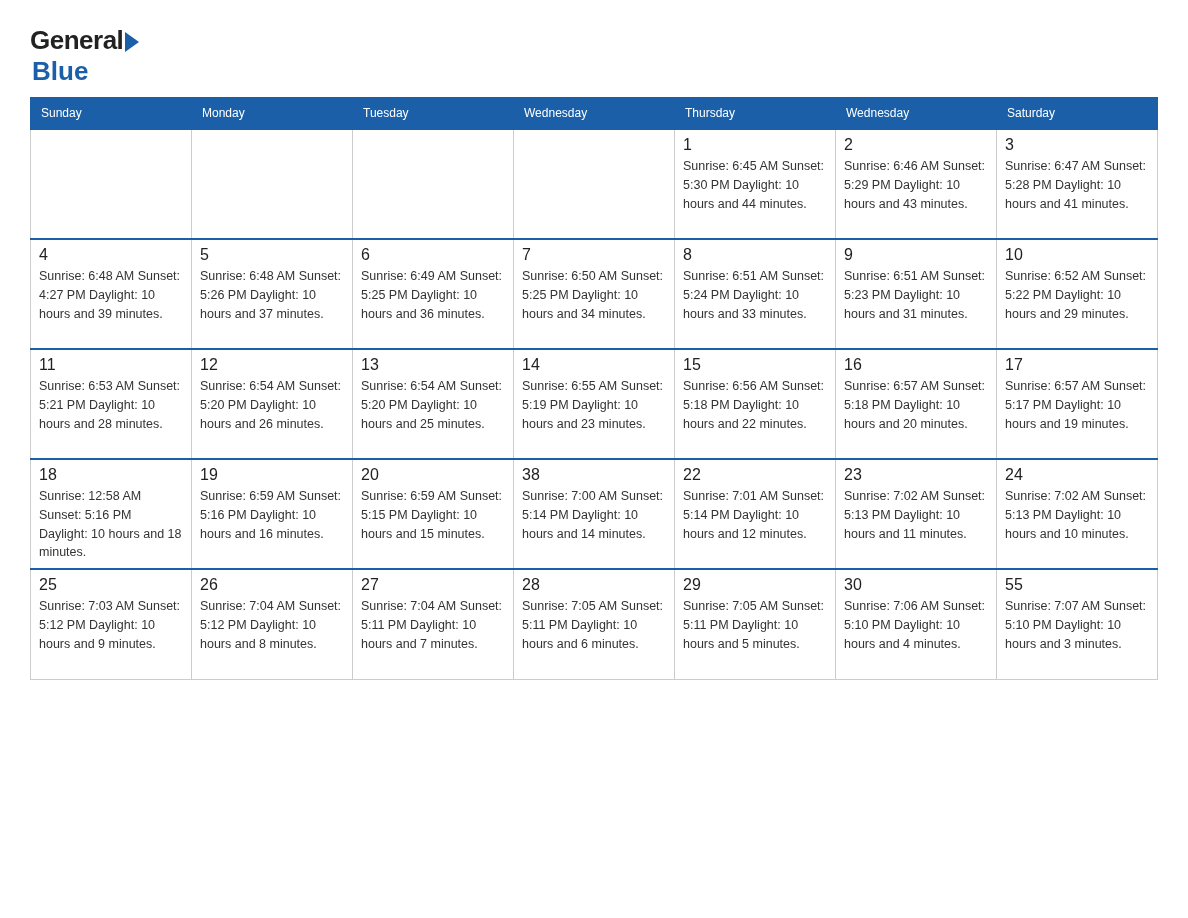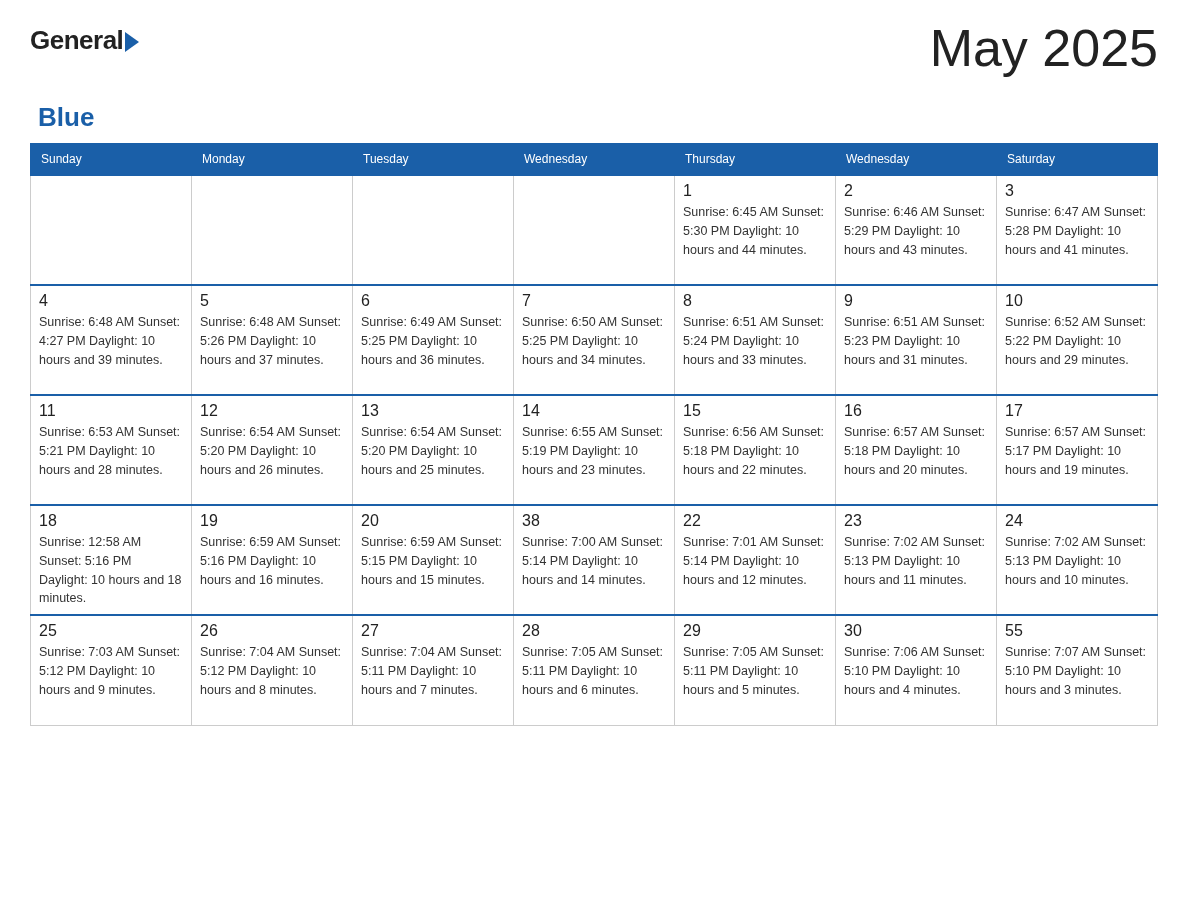--- a/index.html
+++ b/index.html
@@ -15,21 +15,20 @@
       display: flex;
       justify-content: space-between;
       align-items: flex-start;
       margin-bottom: 10px;
     }
     .logo {
       display: flex;
       flex-direction: column;
       align-items: flex-start;
       padding-top: 5px;
-      gap: 46px;
     }
     .logo-top {
       display: flex;
       align-items: center;
     }
     .logo-general {
       font-size: 26px;
       font-weight: bold;
       color: #222;
       letter-spacing: -0.5px;
@@ -40,21 +39,21 @@
       border-left: 14px solid #1a5fa8;
       border-top: 10px solid transparent;
       border-bottom: 10px solid transparent;
       margin-left: 2px;
       margin-top: 3px;
     }
     .logo-blue {
       font-size: 26px;
       font-weight: bold;
       color: #1a5fa8;
-      margin-left: 8px;
+      margin-left: 2px;
     }
     .title-block {
       text-align: right;
     }
     .month-year {
       font-size: 52px;
       font-weight: normal;
       color: #222;
       line-height: 1.1;
     }
@@ -111,21 +110,20 @@
 
 <div class="header">
   <div class="logo">
     <div class="logo-top">
       <span class="logo-general">General</span>
       <div class="logo-arrow"></div>
     </div>
     <span class="logo-blue">Blue</span>
   </div>
   <div class="title-block">
-    <div class="month-year">May 2025</div>
   </div>
 </div>
 
 <table class="calendar">
   <thead>
     <tr>
     <th>Sunday</th>
         <th>Monday</th>
         <th>Tuesday</th>
         <th>Wednesday</th>

